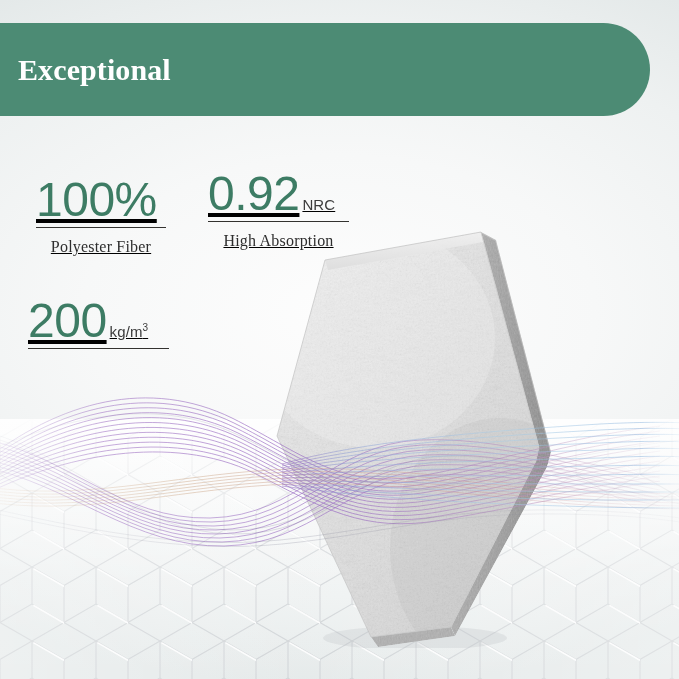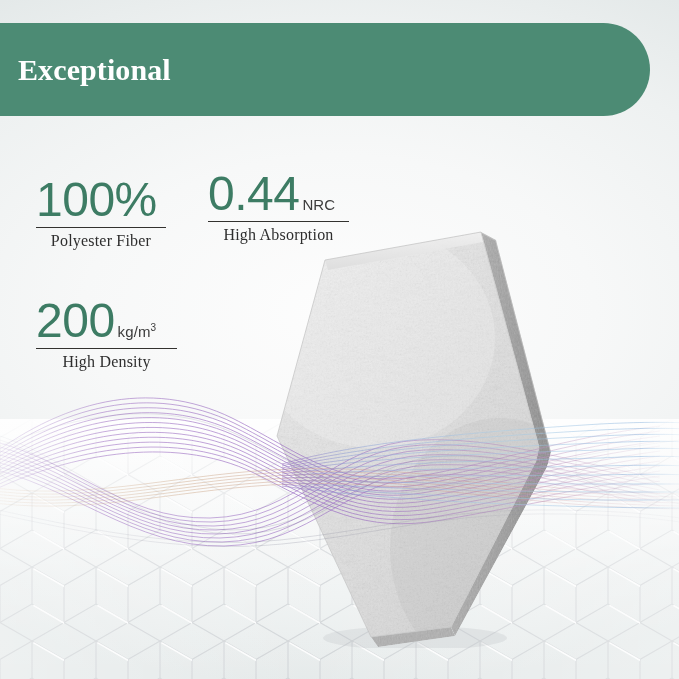--- a/index.html
+++ b/index.html
@@ -54,20 +54,21 @@
     font-size: 30px;
     line-height: 1.33;
     letter-spacing: 0.1px;
     white-space: nowrap;
   }
 
   
   .stat {
     position: absolute;
     box-sizing: border-box;
+    text-decoration: underline;
   }
   .stat-top {
     display: flex;
     align-items: baseline;
     white-space: nowrap;
   }
   .stat-value {
     font-family: "Liberation Sans", sans-serif;
     font-weight: normal;
     font-size: 48px;
@@ -89,29 +90,29 @@
   }
   .stat-rule {
     height: 1px;
     background: #33322f;
     margin-top: 4px;
   }
   .stat-label {
     font-family: "Liberation Serif", serif;
     font-size: 16px;
     color: #2e2e2e;
-    margin-top: 4px;
+    margin-top: 10px;
     text-align: center;
     letter-spacing: 0.2px;
     white-space: nowrap;
   }
 
   #stat-polyester { left: 36px; top: 176px; width: 130px; }
   #stat-nrc       { left: 208px; top: 170px; width: 141px; }
-  #stat-density   { left: 36px; top: 297px; width: 141px; }
+  #stat-density   { left: 28px; top: 297px; width: 141px; }
 
   
   .waves {
     position: absolute;
     left: 0;
     top: 360px;
     width: 679px;
     height: 200px;
     pointer-events: none;
   }
@@ -349,29 +350,28 @@
     <div class="stat-top">
       <span class="stat-value" style="color:#3d7c64;">100%</span>
       <span class="stat-unit"></span>
     </div>
     <div class="stat-rule"></div>
     <div class="stat-label">Polyester Fiber</div>
   </div>
 
   <div class="stat" id="stat-nrc">
     <div class="stat-top">
-      <span class="stat-value" style="color:#3d7c64;">0.44</span>
+      <span class="stat-value" style="color:#3d7c64;">0.92</span>
       <span class="stat-unit">NRC</span>
     </div>
     <div class="stat-rule"></div>
     <div class="stat-label">High Absorption</div>
   </div>
 
   <div class="stat" id="stat-density">
     <div class="stat-top">
       <span class="stat-value" style="color:#3d7c64;">200</span>
       <span class="stat-unit"><span>kg/m</span><sup>3</sup></span>
     </div>
     <div class="stat-rule"></div>
-    <div class="stat-label">High Density</div>
   </div>
 
 </div>
 
 </body></html>

